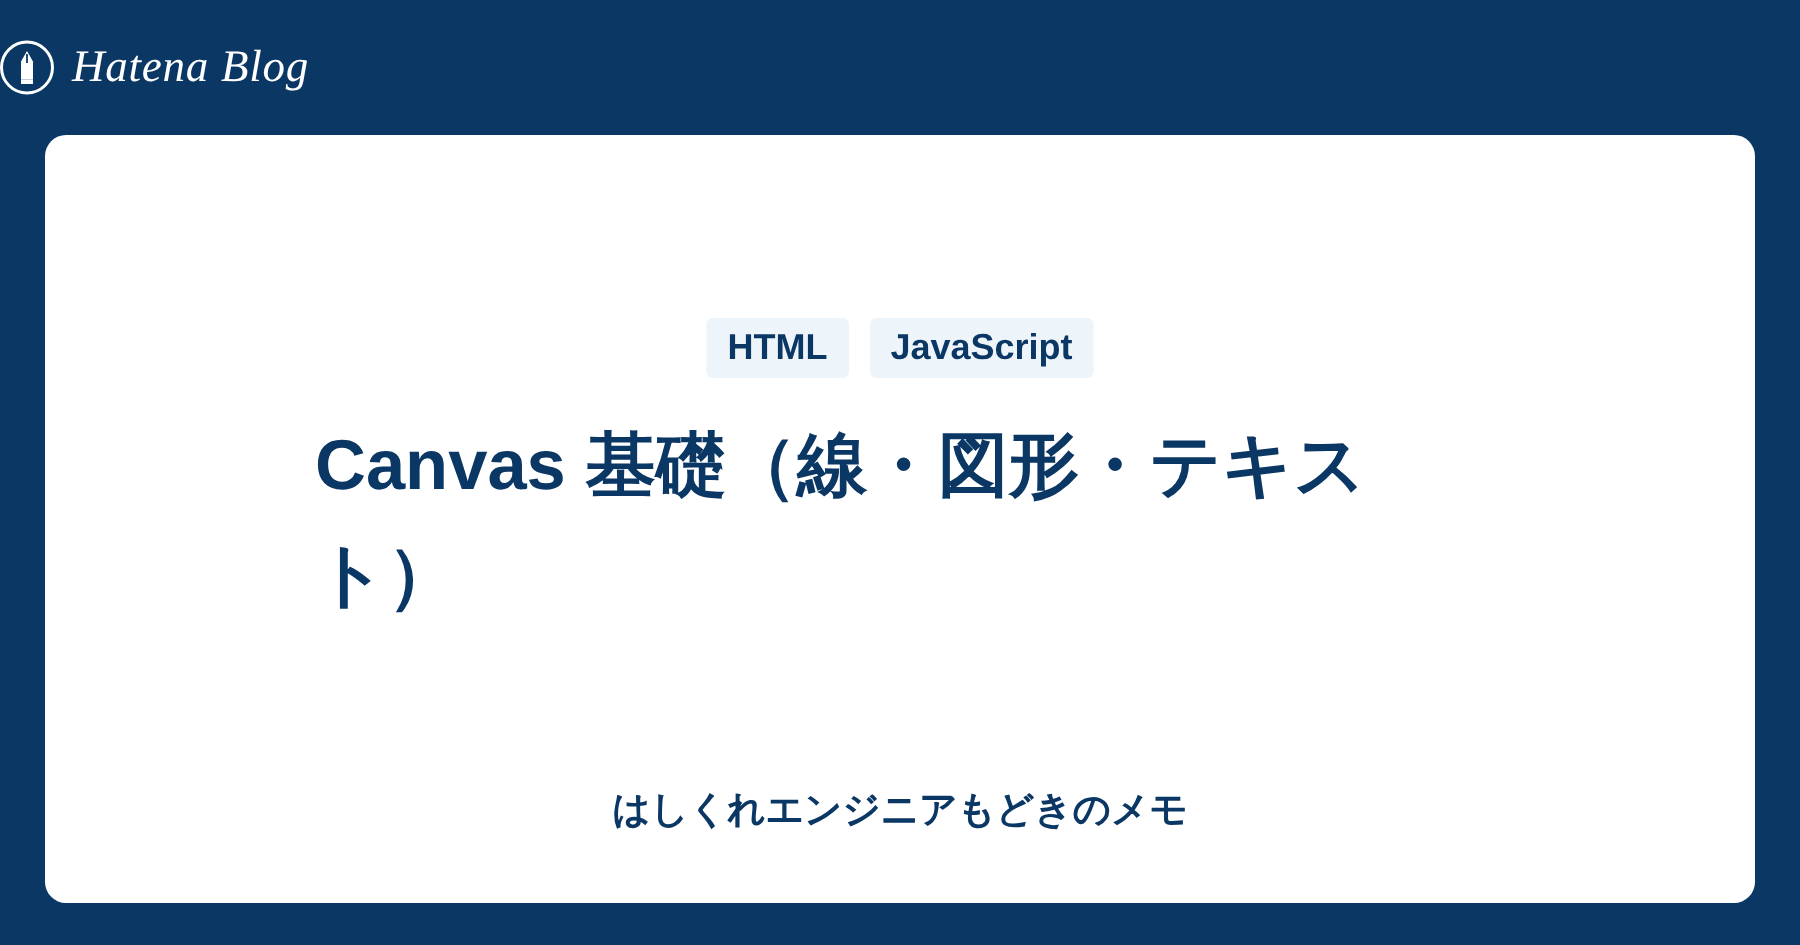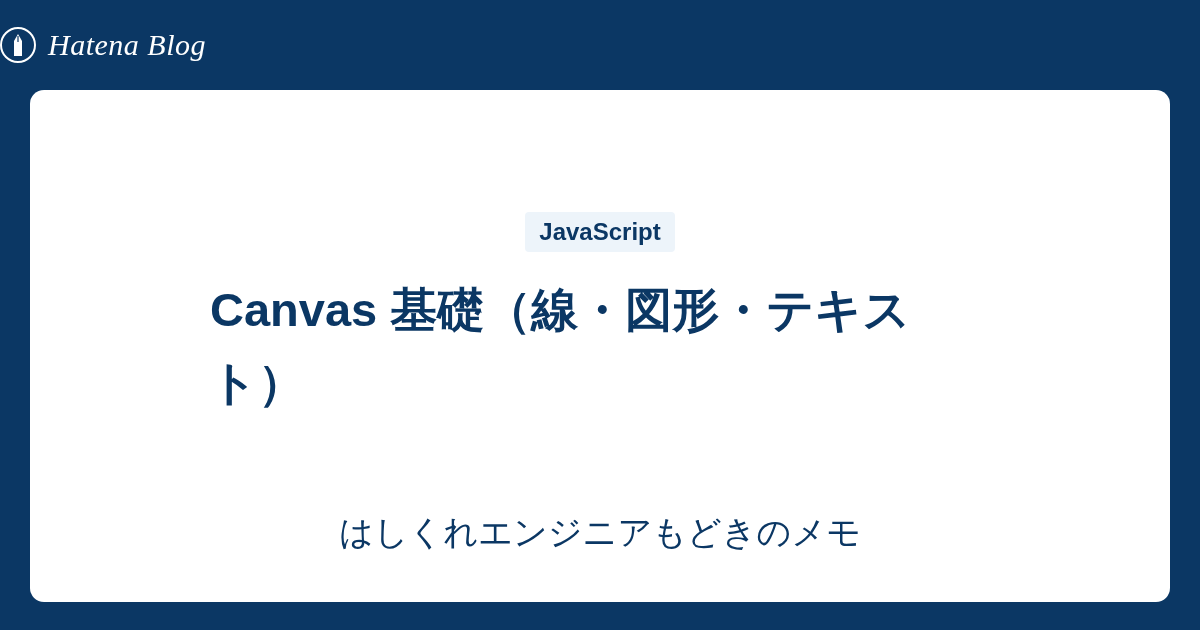--- a/index.html
+++ b/index.html
@@ -70,38 +70,39 @@
       color: #0b3764;
       font-size: 47px;
       font-weight: 700;
       line-height: 1.55;
       max-width: 780px;
     }
     .subtitle {
       position: absolute;
       bottom: 46px;
       color: #0b3764;
-      font-size: 34px;
-      font-weight: 400;
+      font-size: 25px;
+      font-weight: 700;
       text-align: right;
     }
   </style>
 </head>
 <body>
 
 <div class="header">
   <span class="logo-icon">
     <svg class="pen-svg" viewBox="0 0 14 22">
       <path d="M7 0 L11 7 L11 19 L3 19 L3 7 Z" fill="#ffffff"></path>
       <rect x="3" y="19" width="8" height="3" fill="#ffffff"></rect>
       <path d="M7 2 L7 8" stroke="#0b3764" stroke-width="1.2" fill="none"></path>
     </svg>
   </span>
   <span class="brand-text">Hatena Blog</span>
 </div>
 
 <div class="card">
   <div class="tags">
+    <span class="tag">HTML</span>
     <span class="tag">JavaScript</span>
   </div>
   <h1 class="title">Canvas 基礎（線・図形・テキスト）</h1>
   <div class="subtitle">はしくれエンジニアもどきのメモ</div>
 </div>
 
 </body></html>

